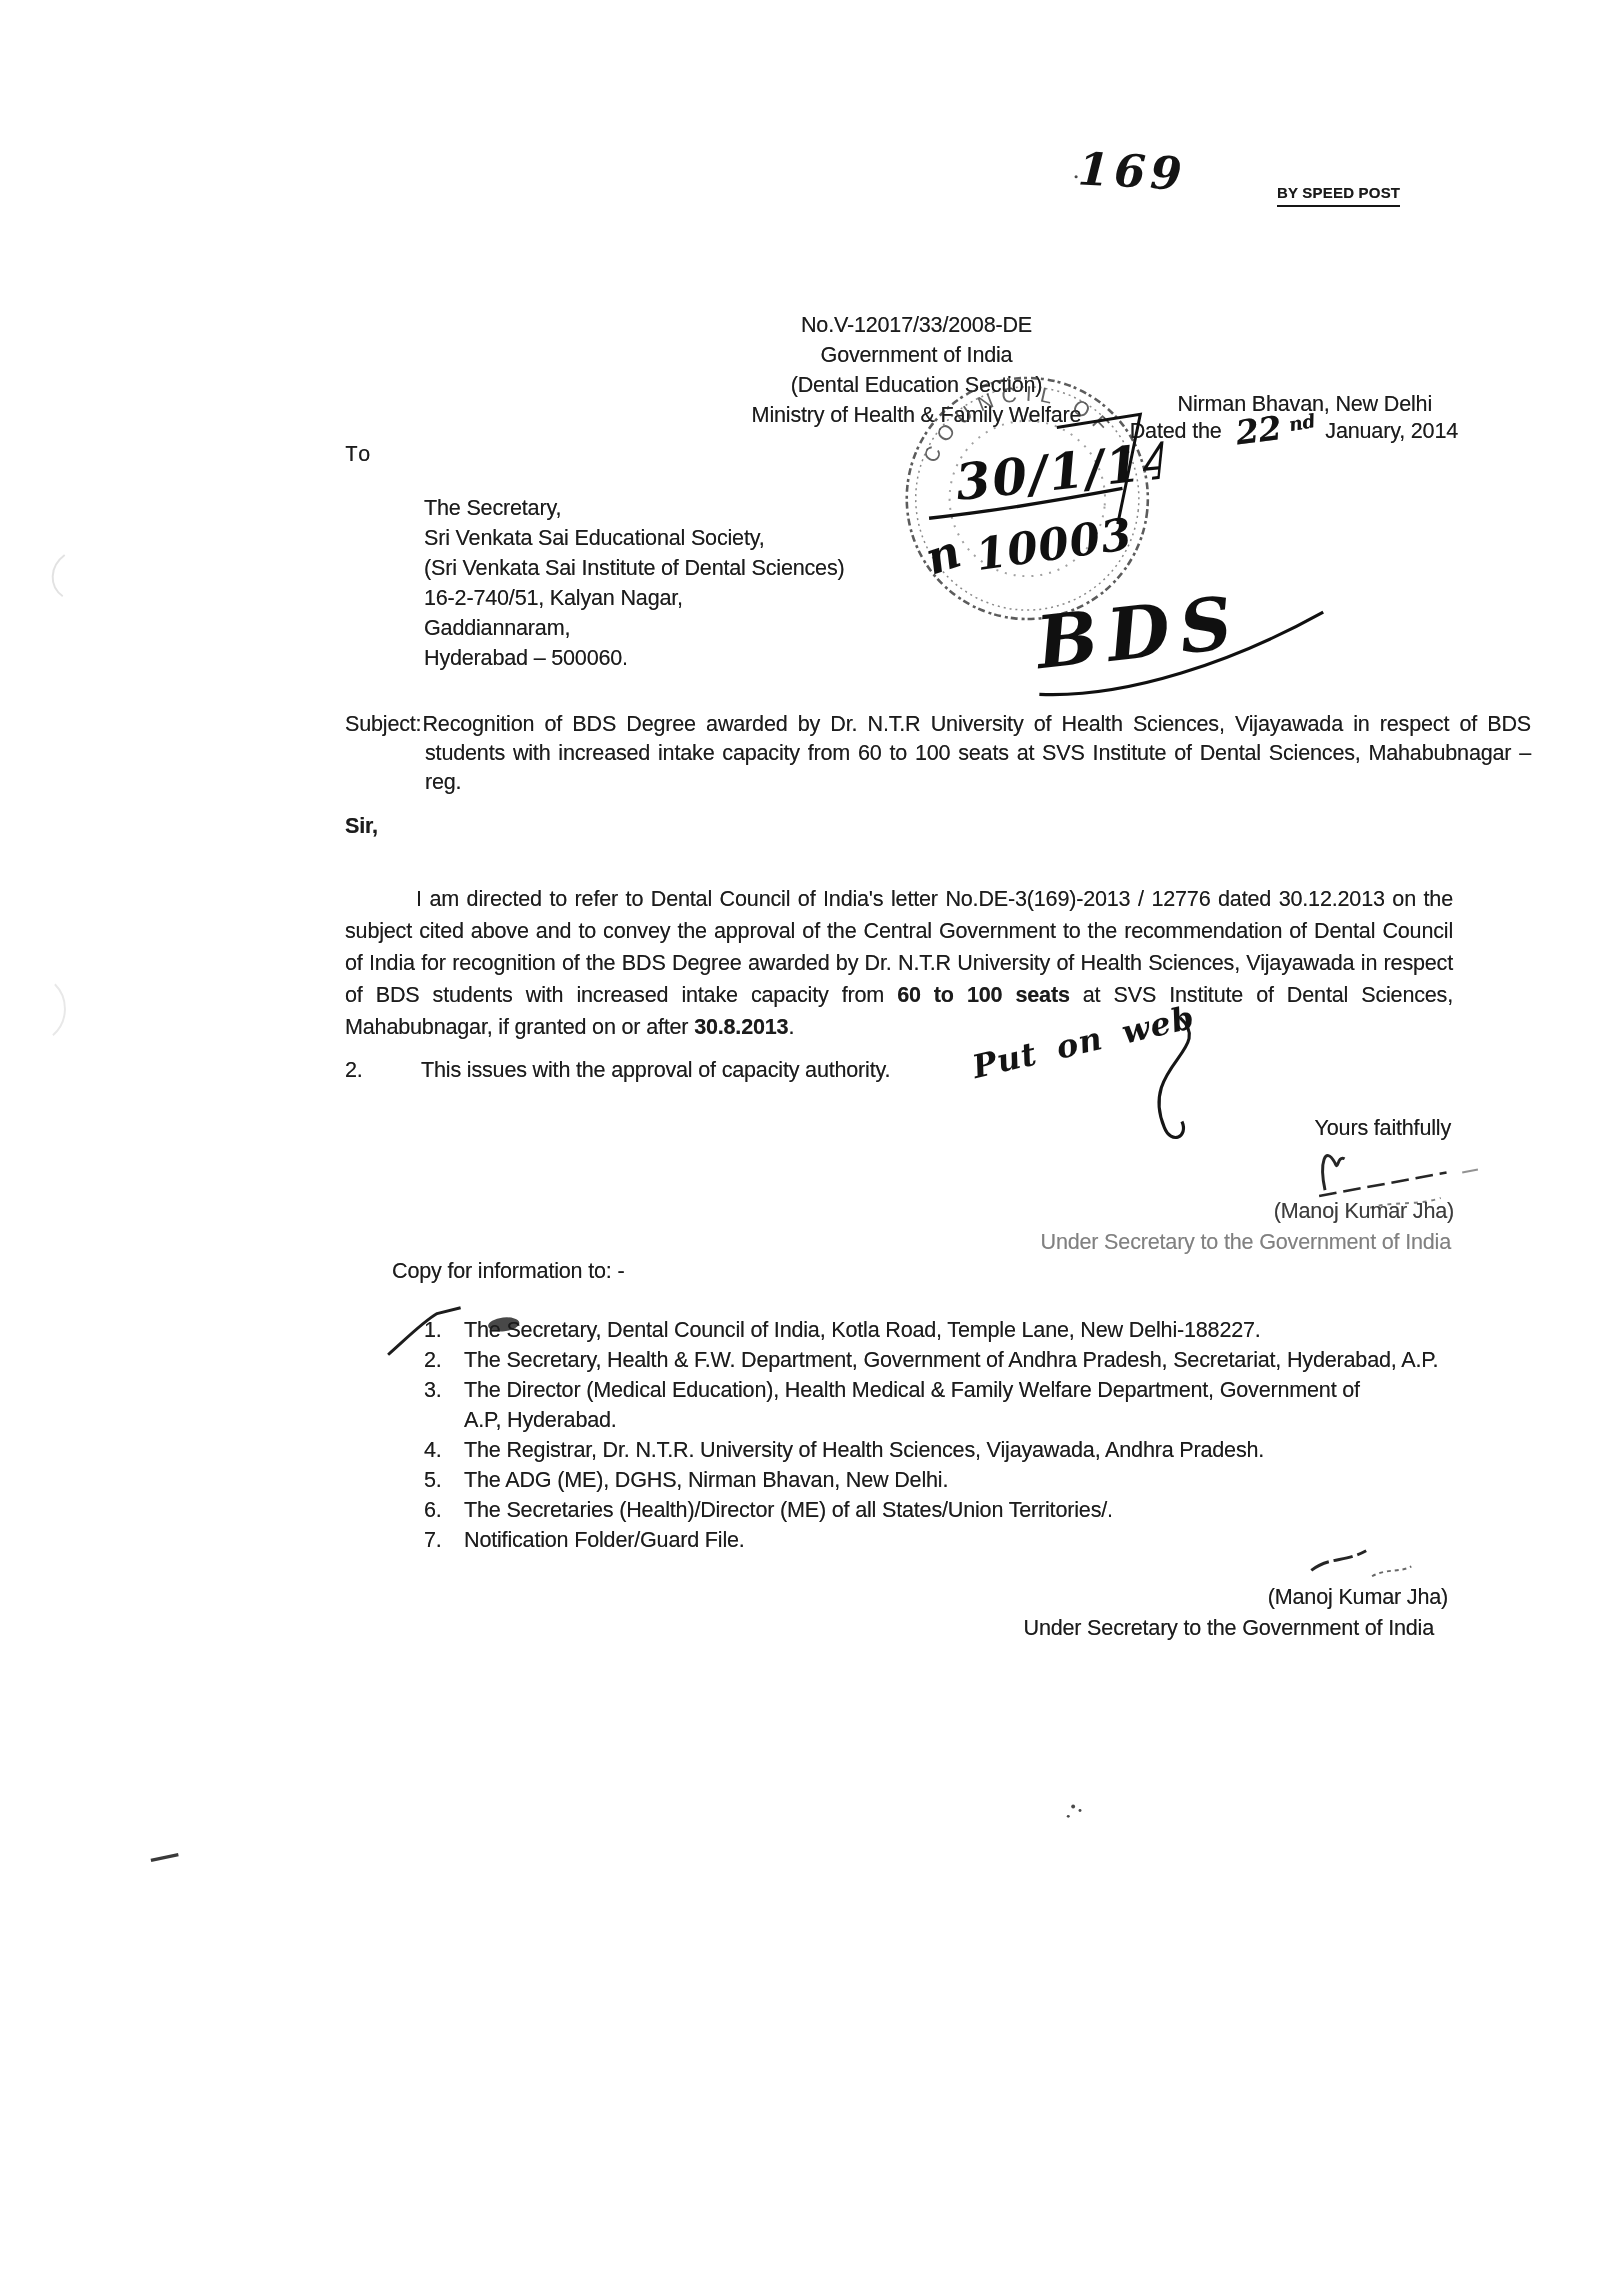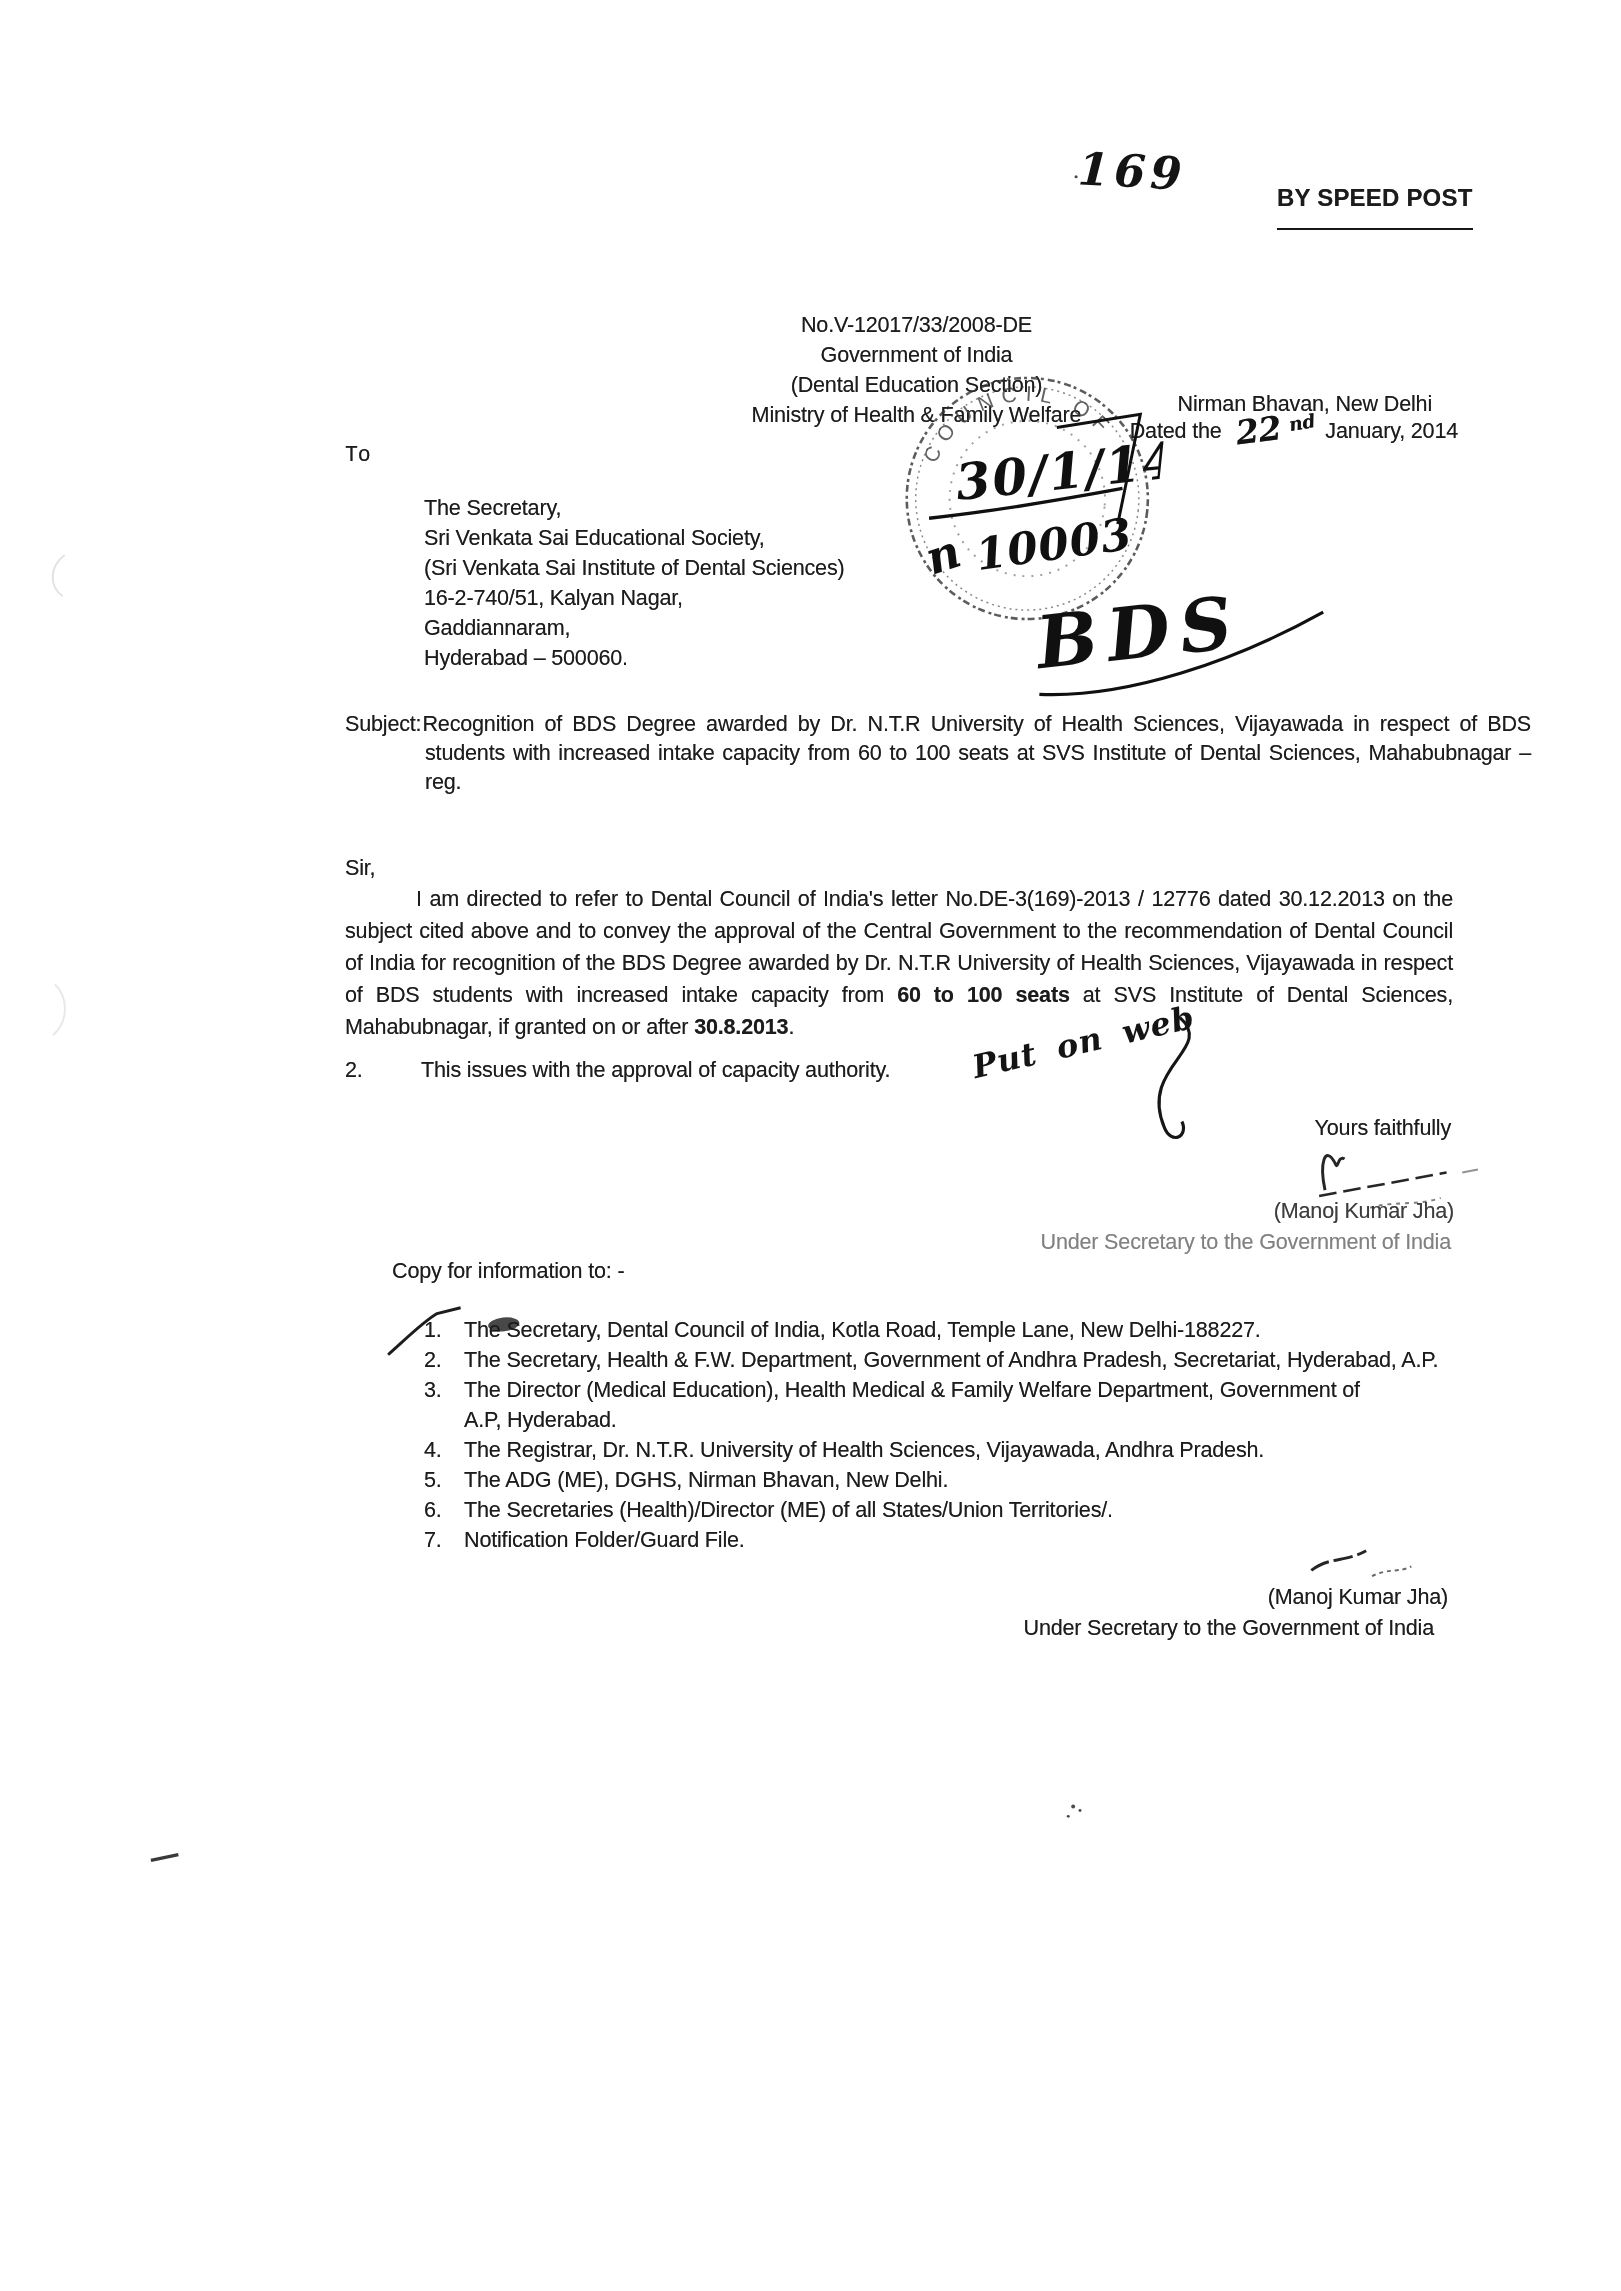--- a/index.html
+++ b/index.html
@@ -8,43 +8,43 @@
     font-family:"Liberation Sans","DejaVu Sans",sans-serif;
     color:#1c1c1c; font-size:21.6px; letter-spacing:-0.2px; overflow:hidden;
   }
   .abs{position:absolute;}
   .scan{text-shadow:0 0 0.5px rgba(20,20,20,.55);}
   .hand{font-family:"DejaVu Serif",serif; font-style:italic; font-weight:bold; color:#141414;}
   .center{text-align:center;}
 
   .page-number{left:1078px; top:145px; font-size:45px; letter-spacing:4.9px;
     transform:rotate(3deg);}
-  .speed-post{left:1277px; top:184px; font-weight:bold; font-size:24px;
-    border-bottom:2.9px solid #161616; padding-bottom:16px; letter-spacing:0.2px;}
+  .speed-post{left:1277px; top:184px; font-weight:bold; font-size:15px;
+    border-bottom:2.9px solid #161616; padding-bottom:4px; letter-spacing:0.2px;}
 
   .letterhead{left:642px; top:276px; width:549px; line-height:30px;margin-top:34px;}
 
   .place-line{right:189px; top:391px;}
   .date-line{right:163px; top:418px; white-space:nowrap;}
   .date-day{display:inline-block; font-size:33px; transform:translateY(3.9px) rotate(-7deg);
     margin:0 1px 0 8.8px; line-height:0;}
   .date-ord{display:inline-block; font-size:18.6px; transform:translateY(-8.8px) rotate(-10deg);
     margin-right:4.9px;}
 
   .stamp-svg{left:898px; top:367px; width:259px; height:259px; transform:rotate(6deg);}
   .bds-svg{left:1010px; top:567px; width:323px; height:147px;}
 
   .to-label{left:345px; top:443px;font-family:Liberation Mono, monospace;}
   .address{left:424px; top:493px; line-height:30px;}
 
   .subject{left:345px; top:709px; width:1106px; line-height:29px; text-align:justify;
     padding-left:80px; text-indent:-80px; margin:0;}
   .subject-label{margin-right:1px;}
 
-  .salutation{left:345px; top:855px;}
+  .salutation{left:345px; top:813px;font-weight:bold;}
   .para1{left:345px; top:883px; width:1108px; line-height:32px; text-align:justify;
     text-indent:71px; margin:0;}
   .para2{left:345px; top:1057px; width:882px; display:flex;}
   .para2-no{width:76px; flex:none;}
 
   .put-on-web{left:970px; top:1023px; font-size:32px; transform:rotate(-13deg);
     word-spacing:8.8px; letter-spacing:1px;}
 
   .closing{right:170px; top:1115px;}
   .signer-name{right:167px; top:1198px;}

